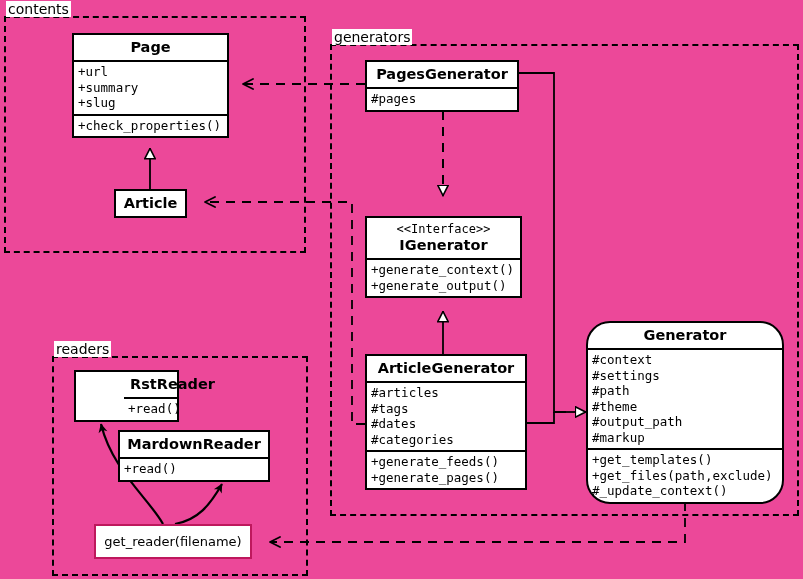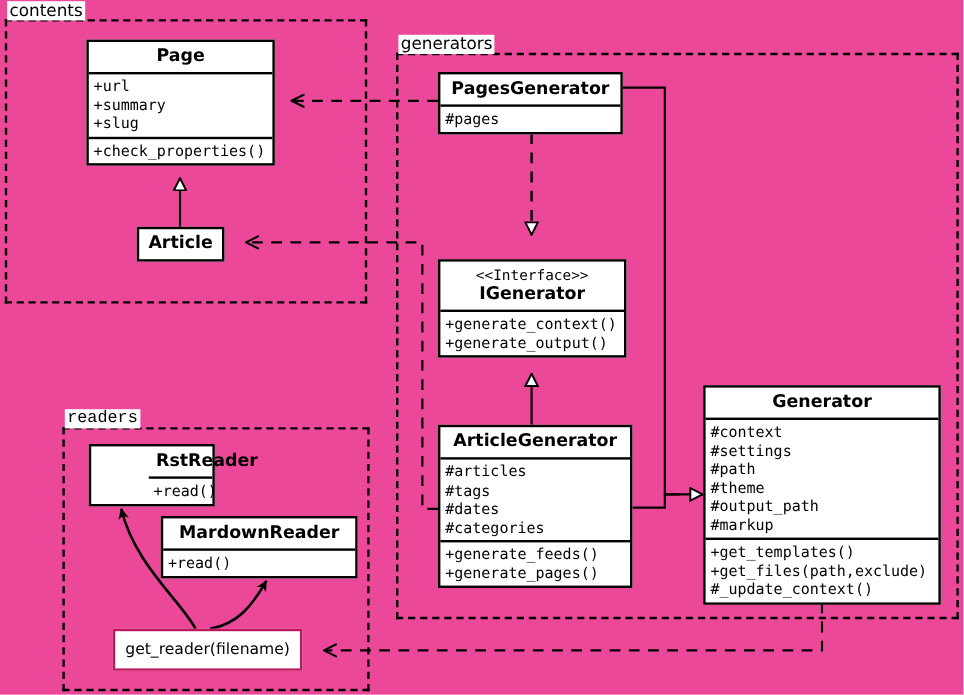--- a/index.html
+++ b/index.html
@@ -151,21 +151,21 @@
   </svg>
 
   <div class="pkg" style="left:4px; top:16px; width:302px; height:237px;
               border-style:dashed; border-image:none;"></div>
   <div class="pkg-label" style="left:6px; top:1px;">contents</div>
 
   <div class="pkg" style="left:330px; top:44px; width:469px; height:472px;"></div>
   <div class="pkg-label" style="left:332px; top:29px;">generators</div>
 
   <div class="pkg" style="left:52px; top:356px; width:256px; height:220px;"></div>
-  <div class="pkg-label" style="left:54px; top:341px;font-family:Liberation Mono, monospace;">readers</div>
+  <div class="pkg-label" style="left:54px; top:341px;">readers</div>
 
   <div class="uml" style="left:72px; top:33px; width:157px;">
     <div class="title">Page</div>
     <div class="sect">
       <div>+url</div>
       <div>+summary</div>
       <div>+slug</div>
     </div>
     <div class="sect">
       <div>+check_properties()</div>
@@ -201,21 +201,21 @@
       <div>#tags</div>
       <div>#dates</div>
       <div>#categories</div>
     </div>
     <div class="sect">
       <div>+generate_feeds()</div>
       <div>+generate_pages()</div>
     </div>
   </div>
 
-  <div class="uml" style="left:586px; top:321px; width:198px;">
+  <div class="uml" style="left:586px; top:321px; width:198px;border-radius:24px;">
     <div class="title">Generator</div>
     <div class="sect">
       <div>#context</div>
       <div>#settings</div>
       <div>#path</div>
       <div>#theme</div>
       <div>#output_path</div>
       <div>#markup</div>
     </div>
     <div class="sect">
@@ -225,21 +225,21 @@
     </div>
   </div>
 
   <div class="uml" style="left:74px; top:370px; width:105px;padding-left:48px;">
     <div class="title">RstReader</div>
     <div class="sect">
       <div>+read()</div>
     </div>
   </div>
 
-  <div class="uml" style="left:134px; top:430px; width:164px;">
+  <div class="uml" style="left:118px; top:430px; width:152px;">
     <div class="title">MardownReader</div>
     <div class="sect">
       <div>+read()</div>
     </div>
   </div>
 
   <div class="plainbox" style="left:94px; top:524px; width:158px; height:35px;">
     <span>get_reader(filename)</span>
   </div>
 

